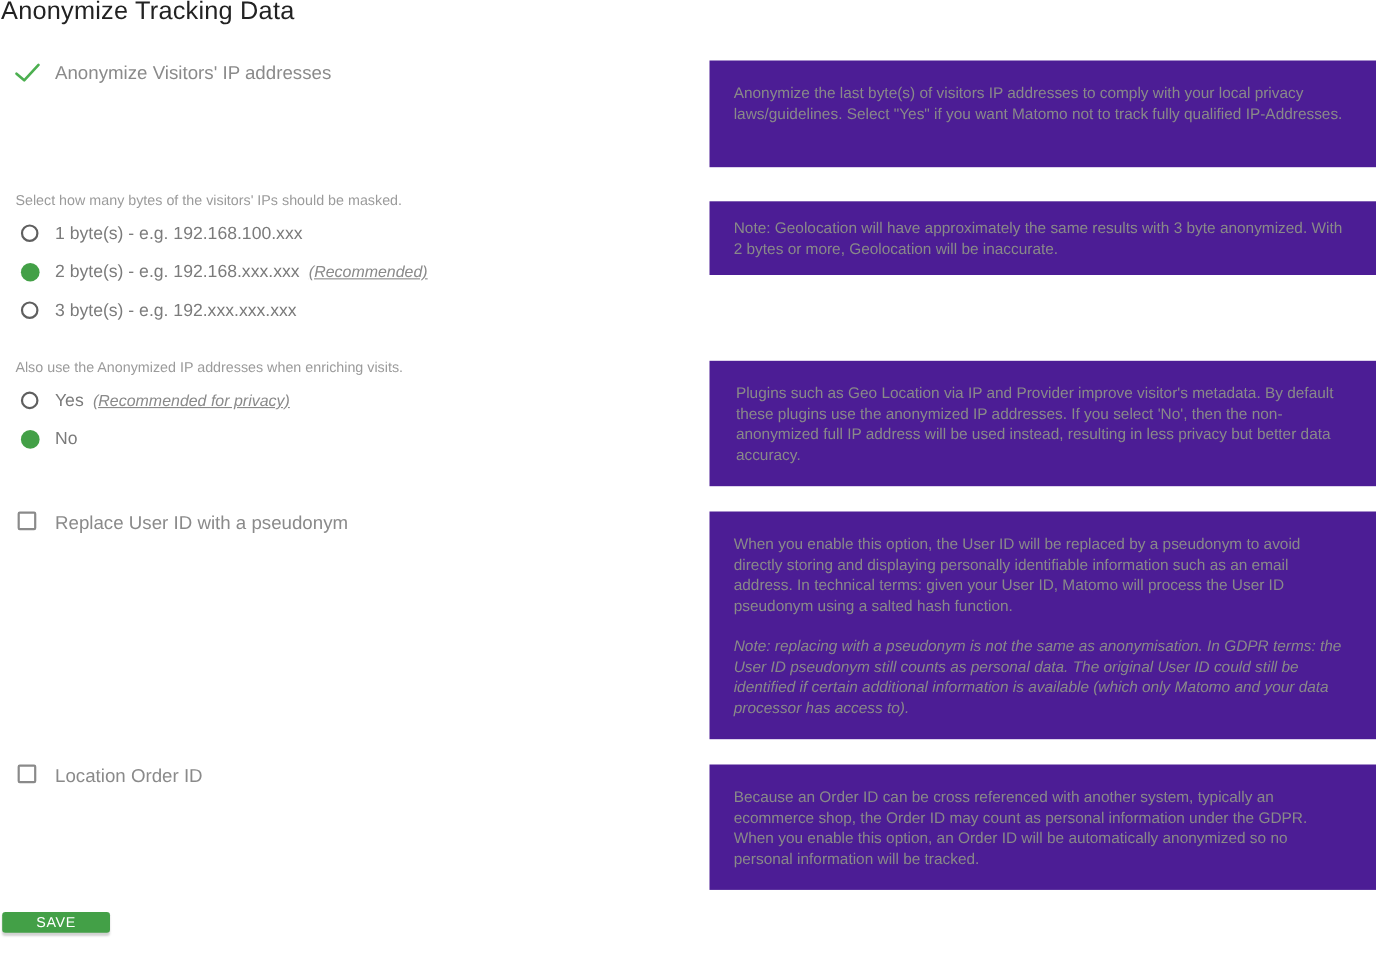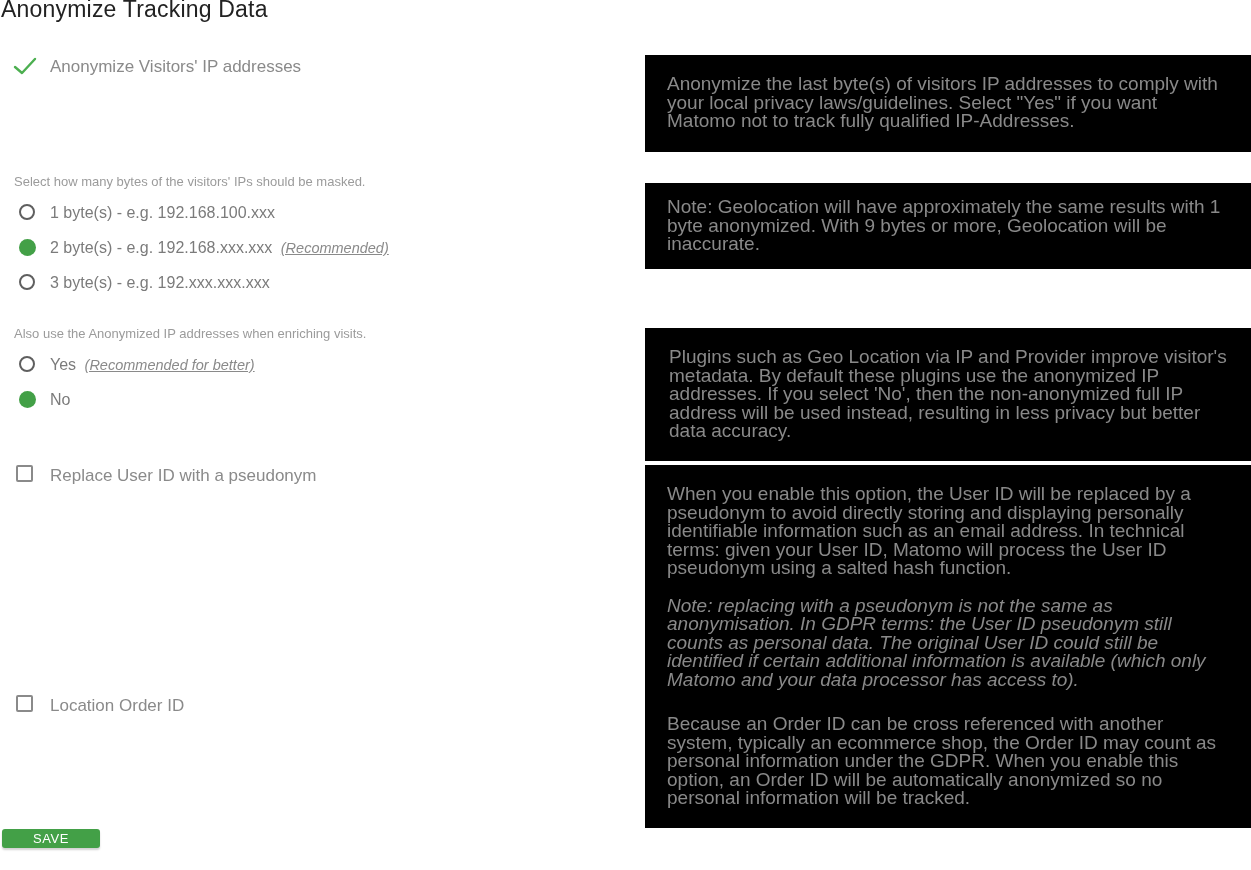--- a/index.html
+++ b/index.html
@@ -56,23 +56,23 @@
   #r1-circle { top: 204px; } #r1-label { top: 204px; }
   #r2-circle { top: 239px; } #r2-label { top: 239px; }
   #r3-circle { top: 274px; } #r3-label { top: 274px; }
   
   #r4-circle { top: 356px; } #r4-label { top: 356px; }
   #r5-circle { top: 391px; } #r5-label { top: 391px; }
 
   
   .help-box {
     position: absolute; left: 645px; width: 606px;
-    background: #000000;
+    background: #4c1d95;
     padding: 20px 24px 20px 22px;
-    font-size: 19px; line-height: 18.5px; color: #898989;
+    font-size: 14px; line-height: 18.5px; color: #898989;
   }
   .help-box p + p { margin-top: 19px; }
   .help-box .note { font-style: italic; }
 
   #help-ip        { top: 55px;  min-height: 97px; }
   #help-bytes     { top: 183px; min-height: 61px; padding-top: 15px; padding-bottom: 15px; }
   #help-enrich    { top: 328px; min-height: 110px; padding-left: 24px; }
   #help-pseudonym { top: 465px; min-height: 207px; }
   #help-order     { top: 695px; min-height: 113px; }
 
@@ -115,29 +115,29 @@
     <span>2 byte(s) - e.g. 192.168.xxx.xxx</span>
     <span class="suffix">(Recommended)</span>
   </div>
 
   <span class="radio" id="r3-circle"></span>
   <div class="opt-label" id="r3-label">
     <span>3 byte(s) - e.g. 192.xxx.xxx.xxx</span>
   </div>
 
   <div class="help-box" id="help-bytes">
-    <p>Note: Geolocation will have approximately the same results with 1 byte anonymized. With 9 bytes or more, Geolocation will be inaccurate.</p>
+    <p>Note: Geolocation will have approximately the same results with 3 byte anonymized. With 2 bytes or more, Geolocation will be inaccurate.</p>
   </div>
 
   <div class="small-label" style="top:326px">Also use the Anonymized IP addresses when enriching visits.</div>
 
   <span class="radio" id="r4-circle"></span>
   <div class="opt-label" id="r4-label">
     <span>Yes</span>
-    <span class="suffix">(Recommended for better)</span>
+    <span class="suffix">(Recommended for privacy)</span>
   </div>
 
   <span class="radio selected" id="r5-circle"></span>
   <div class="opt-label" id="r5-label">
     <span>No</span>
   </div>
 
   <div class="help-box" id="help-enrich">
     <p>Plugins such as Geo Location via IP and Provider improve visitor's metadata. By default these plugins use the anonymized IP addresses. If you select 'No', then the non-anonymized full IP address will be used instead, resulting in less privacy but better data accuracy.</p>
   </div>

